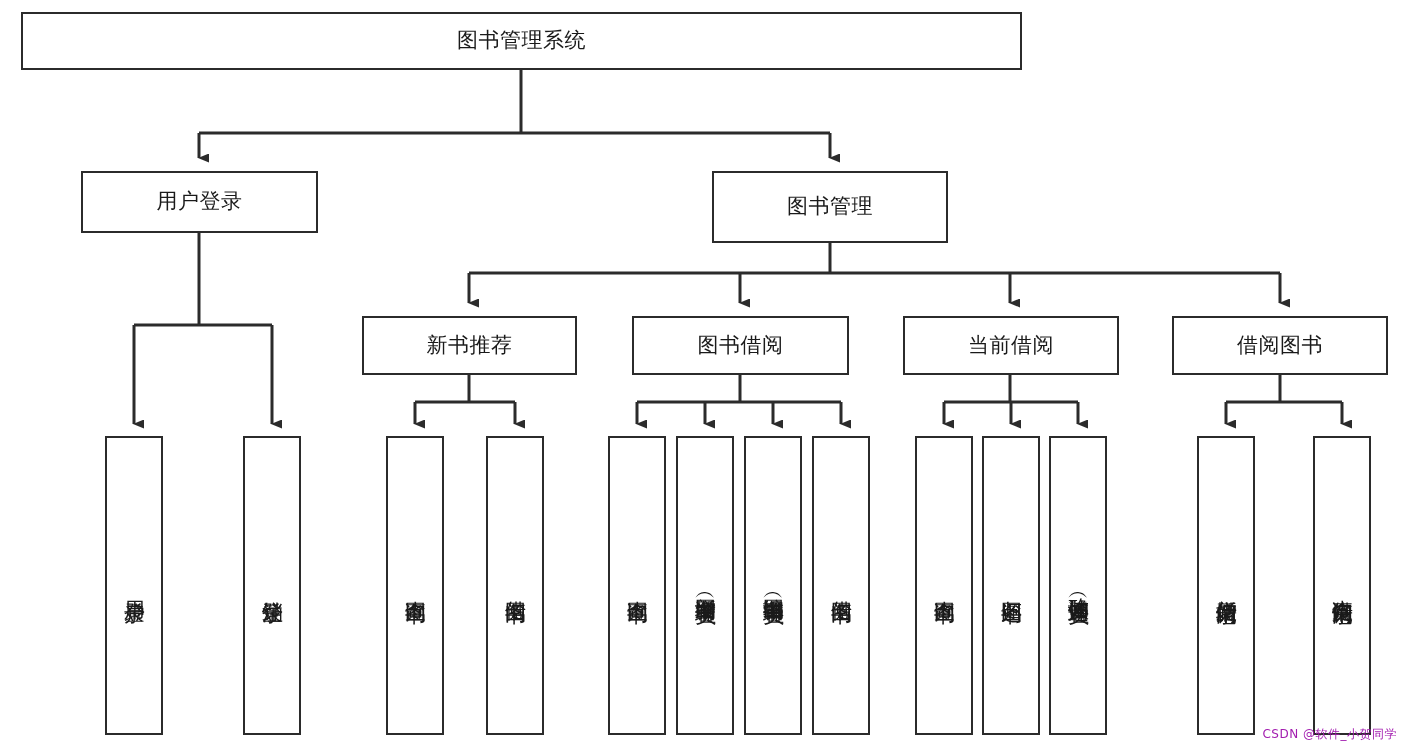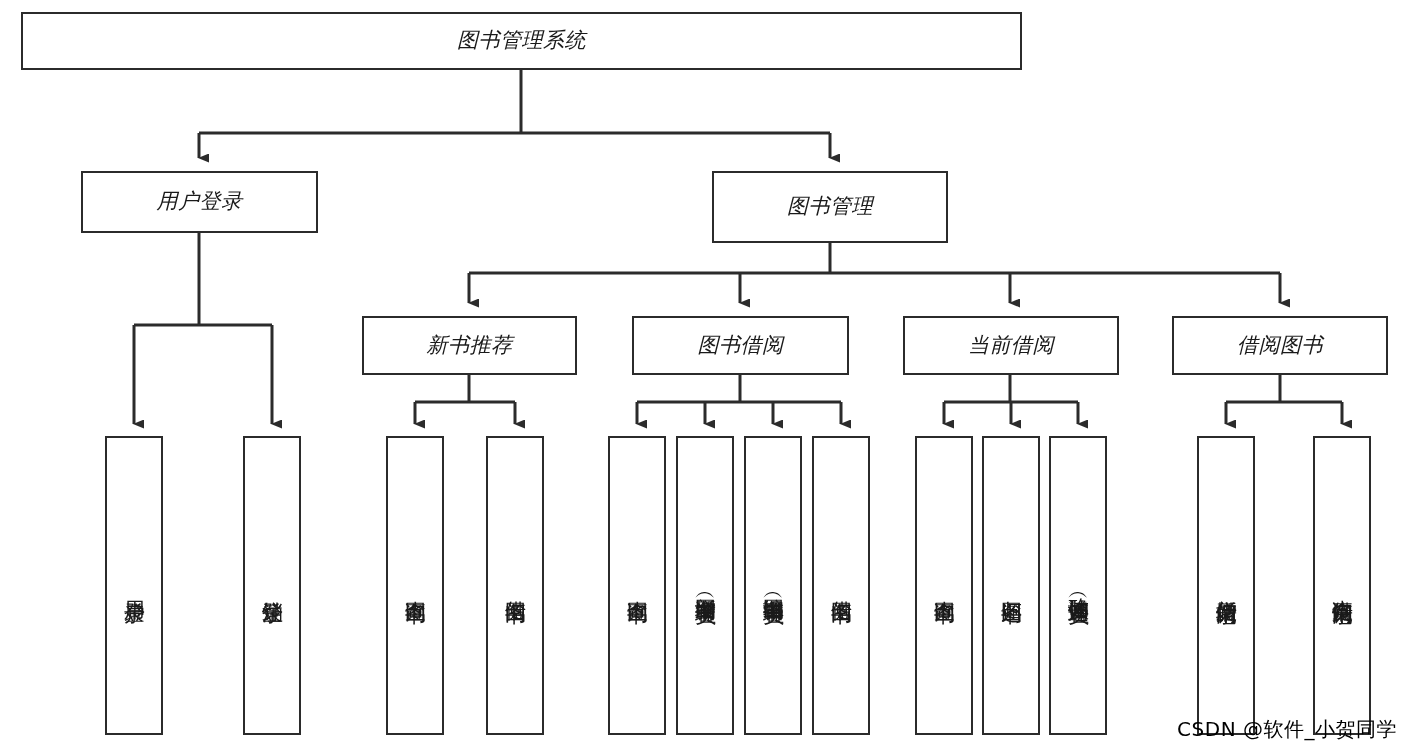--- a/index.html
+++ b/index.html
@@ -34,42 +34,41 @@
     display: flex;
     align-items: center;
     justify-content: center;
     color: #1a1a1a;
   }
   .node-h .label {
     font-size: 21px;
     line-height: 1.1;
     letter-spacing: 0.5px;
     white-space: nowrap;
-    font-style: italic;
   }
   .node-v {
     padding: 6px 0;
     align-items: center;
     justify-content: center;
   }
   .node-v .label {
     writing-mode: vertical-rl;
     text-orientation: upright;
     font-size: 21px;
     line-height: 1.38;
     letter-spacing: 1px;
     white-space: nowrap;
     text-align: center;
   }
   .watermark {
     position: absolute;
     right: 8px;
     bottom: 4px;
-    font-size: 20px;
-    color: #000000;
+    font-size: 12px;
+    color: #a21caf;
     letter-spacing: 0.5px;
     white-space: nowrap;
     pointer-events: none;
   }
 </style>
 </head>
 <body>
 
 <div id="diagram-root">
 

